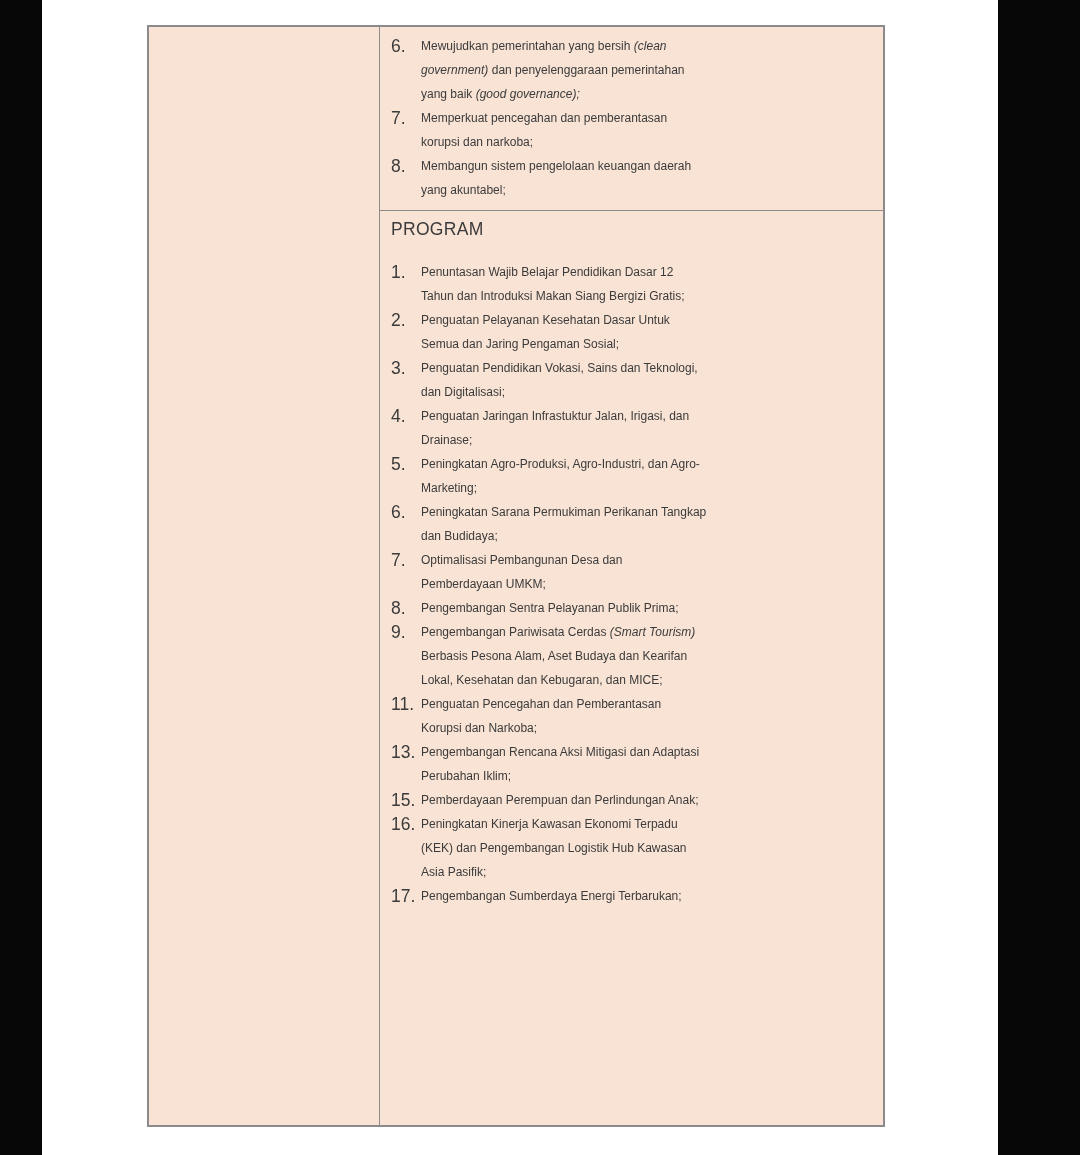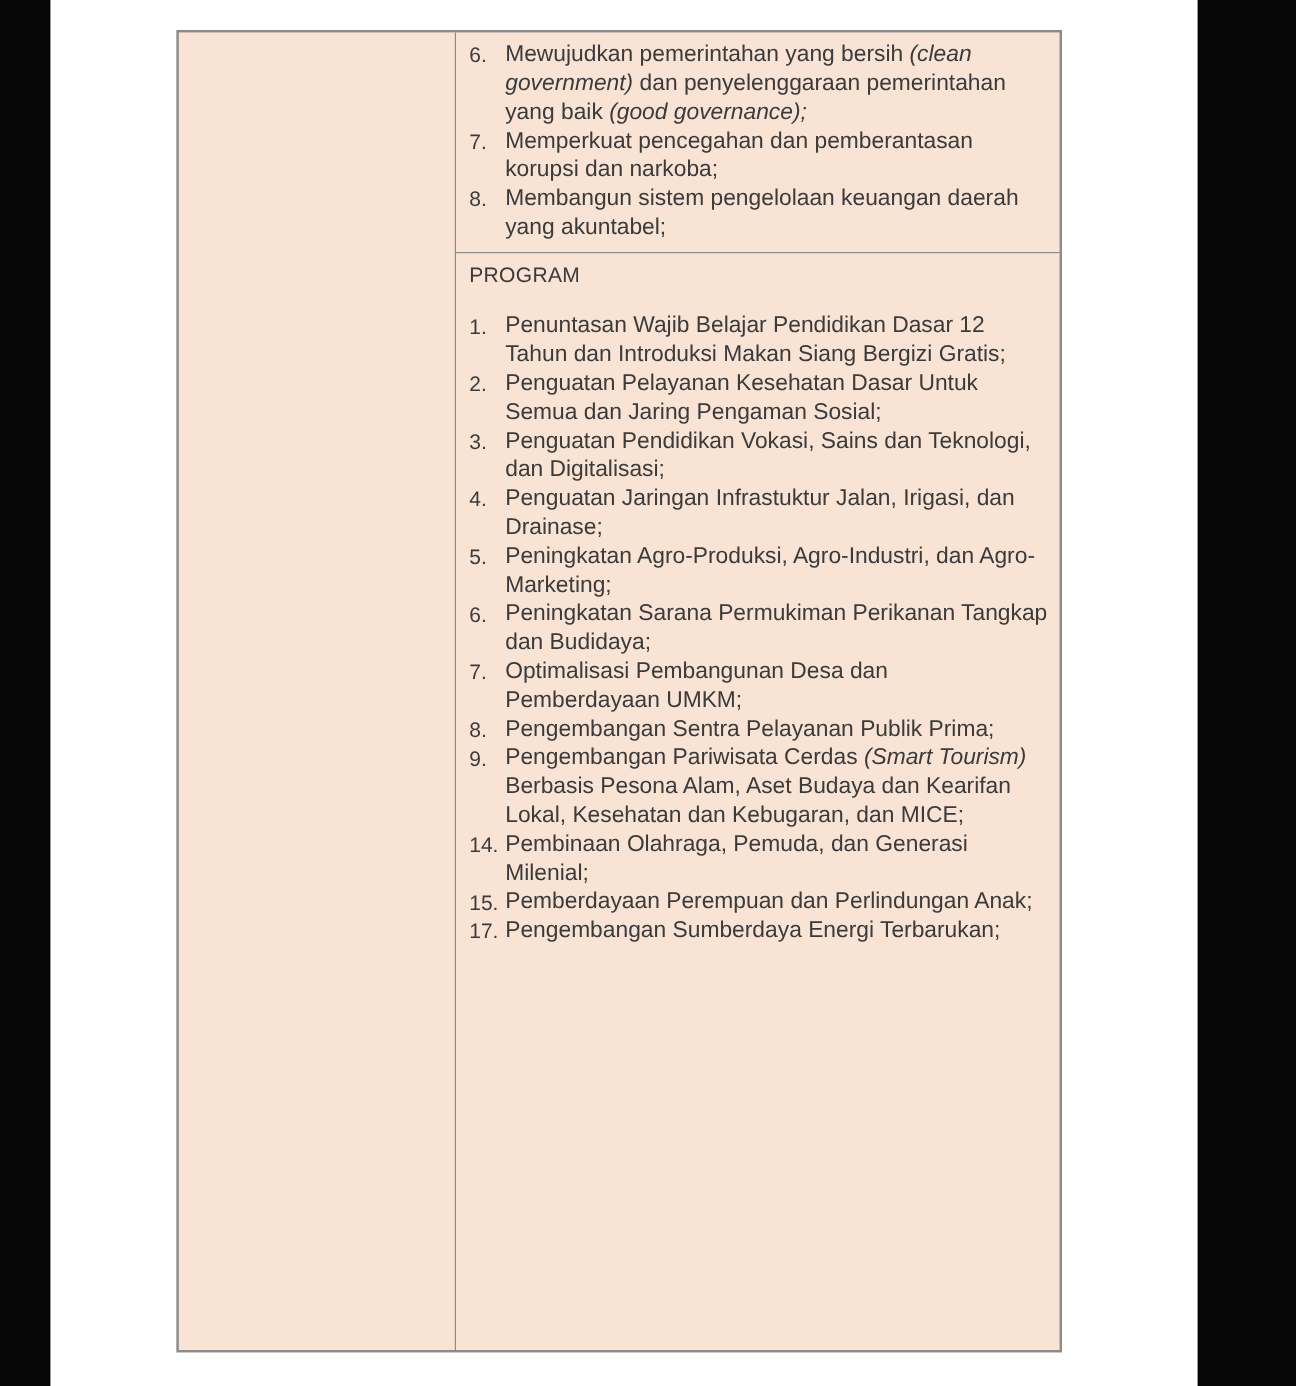--- a/index.html
+++ b/index.html
@@ -59,21 +59,21 @@
   .li { display: flex; align-items: flex-start; }
   .num {
     flex: 0 0 30px;
     width: 30px;
     font-size: 17.5px;
     line-height: 24px;
   }
   .txt {
     flex: 1;
     min-width: 0;
-    font-size: 19px;
+    font-size: 12px;
     line-height: 24px;
     white-space: pre-line;
   }
   .it { font-style: italic; }
 </style>
 </head>
 <body>
 
 <div class="stage">
   <div class="letterbox left"></div>
@@ -144,27 +144,38 @@
               <span class="num">8.</span>
               <span class="txt"><span>Pengembangan Sentra Pelayanan Publik Prima;</span></span>
             </div>
             <div class="li">
               <span class="num">9.</span>
               <span class="txt"><span>Pengembangan Pariwisata Cerdas </span><span class="it">(Smart Tourism)</span><span>
 Berbasis Pesona Alam, Aset Budaya dan Kearifan
 Lokal, Kesehatan dan Kebugaran, dan MICE;</span></span>
             </div>
             <div class="li">
-              <span class="num">14.</span>
-              <span class="txt"><span>Pembinaan Olahraga, Pemuda, dan Generasi
-Milenial;</span></span>
+              <span class="num">11.</span>
+              <span class="txt"><span>Penguatan Pencegahan dan Pemberantasan
+Korupsi dan Narkoba;</span></span>
+            </div>
+            <div class="li">
+              <span class="num">13.</span>
+              <span class="txt"><span>Pengembangan Rencana Aksi Mitigasi dan Adaptasi
+Perubahan Iklim;</span></span>
             </div>
             <div class="li">
               <span class="num">15.</span>
               <span class="txt"><span>Pemberdayaan Perempuan dan Perlindungan Anak;</span></span>
+            </div>
+            <div class="li">
+              <span class="num">16.</span>
+              <span class="txt"><span>Peningkatan Kinerja Kawasan Ekonomi Terpadu
+(KEK) dan Pengembangan Logistik Hub Kawasan
+Asia Pasifik;</span></span>
             </div>
             <div class="li">
               <span class="num">17.</span>
               <span class="txt"><span>Pengembangan Sumberdaya Energi Terbarukan;</span></span>
             </div>
           </div>
       </div>
     </div>
   </div>
 </div>

